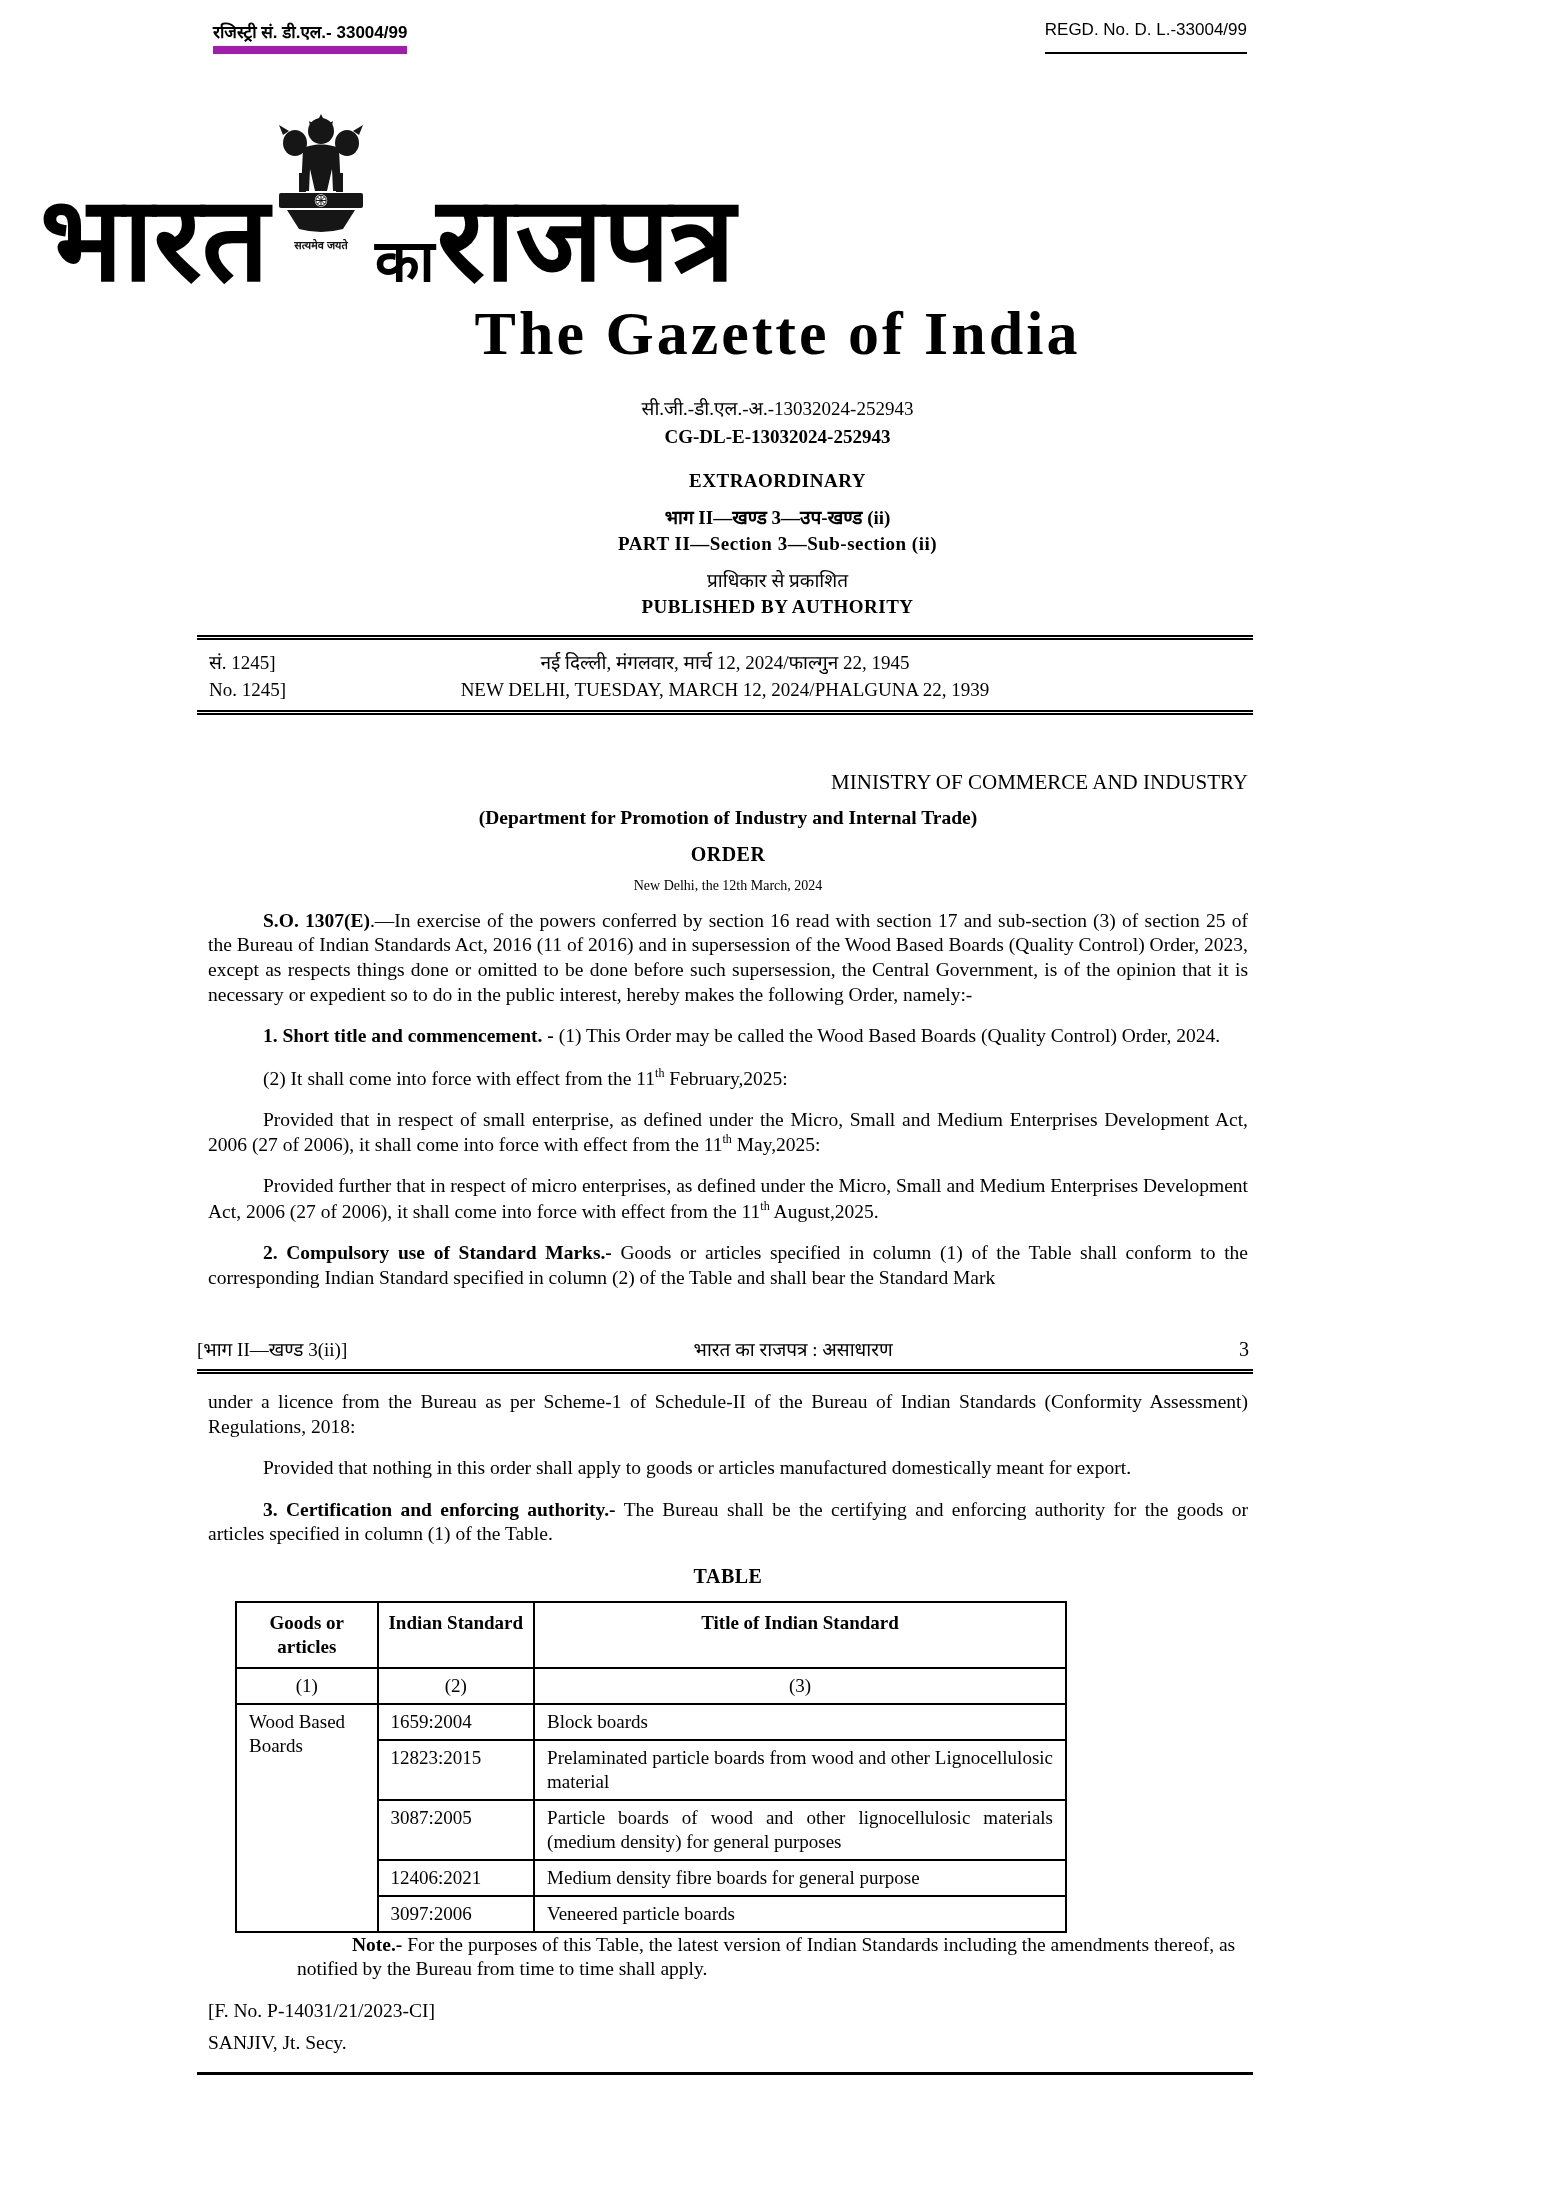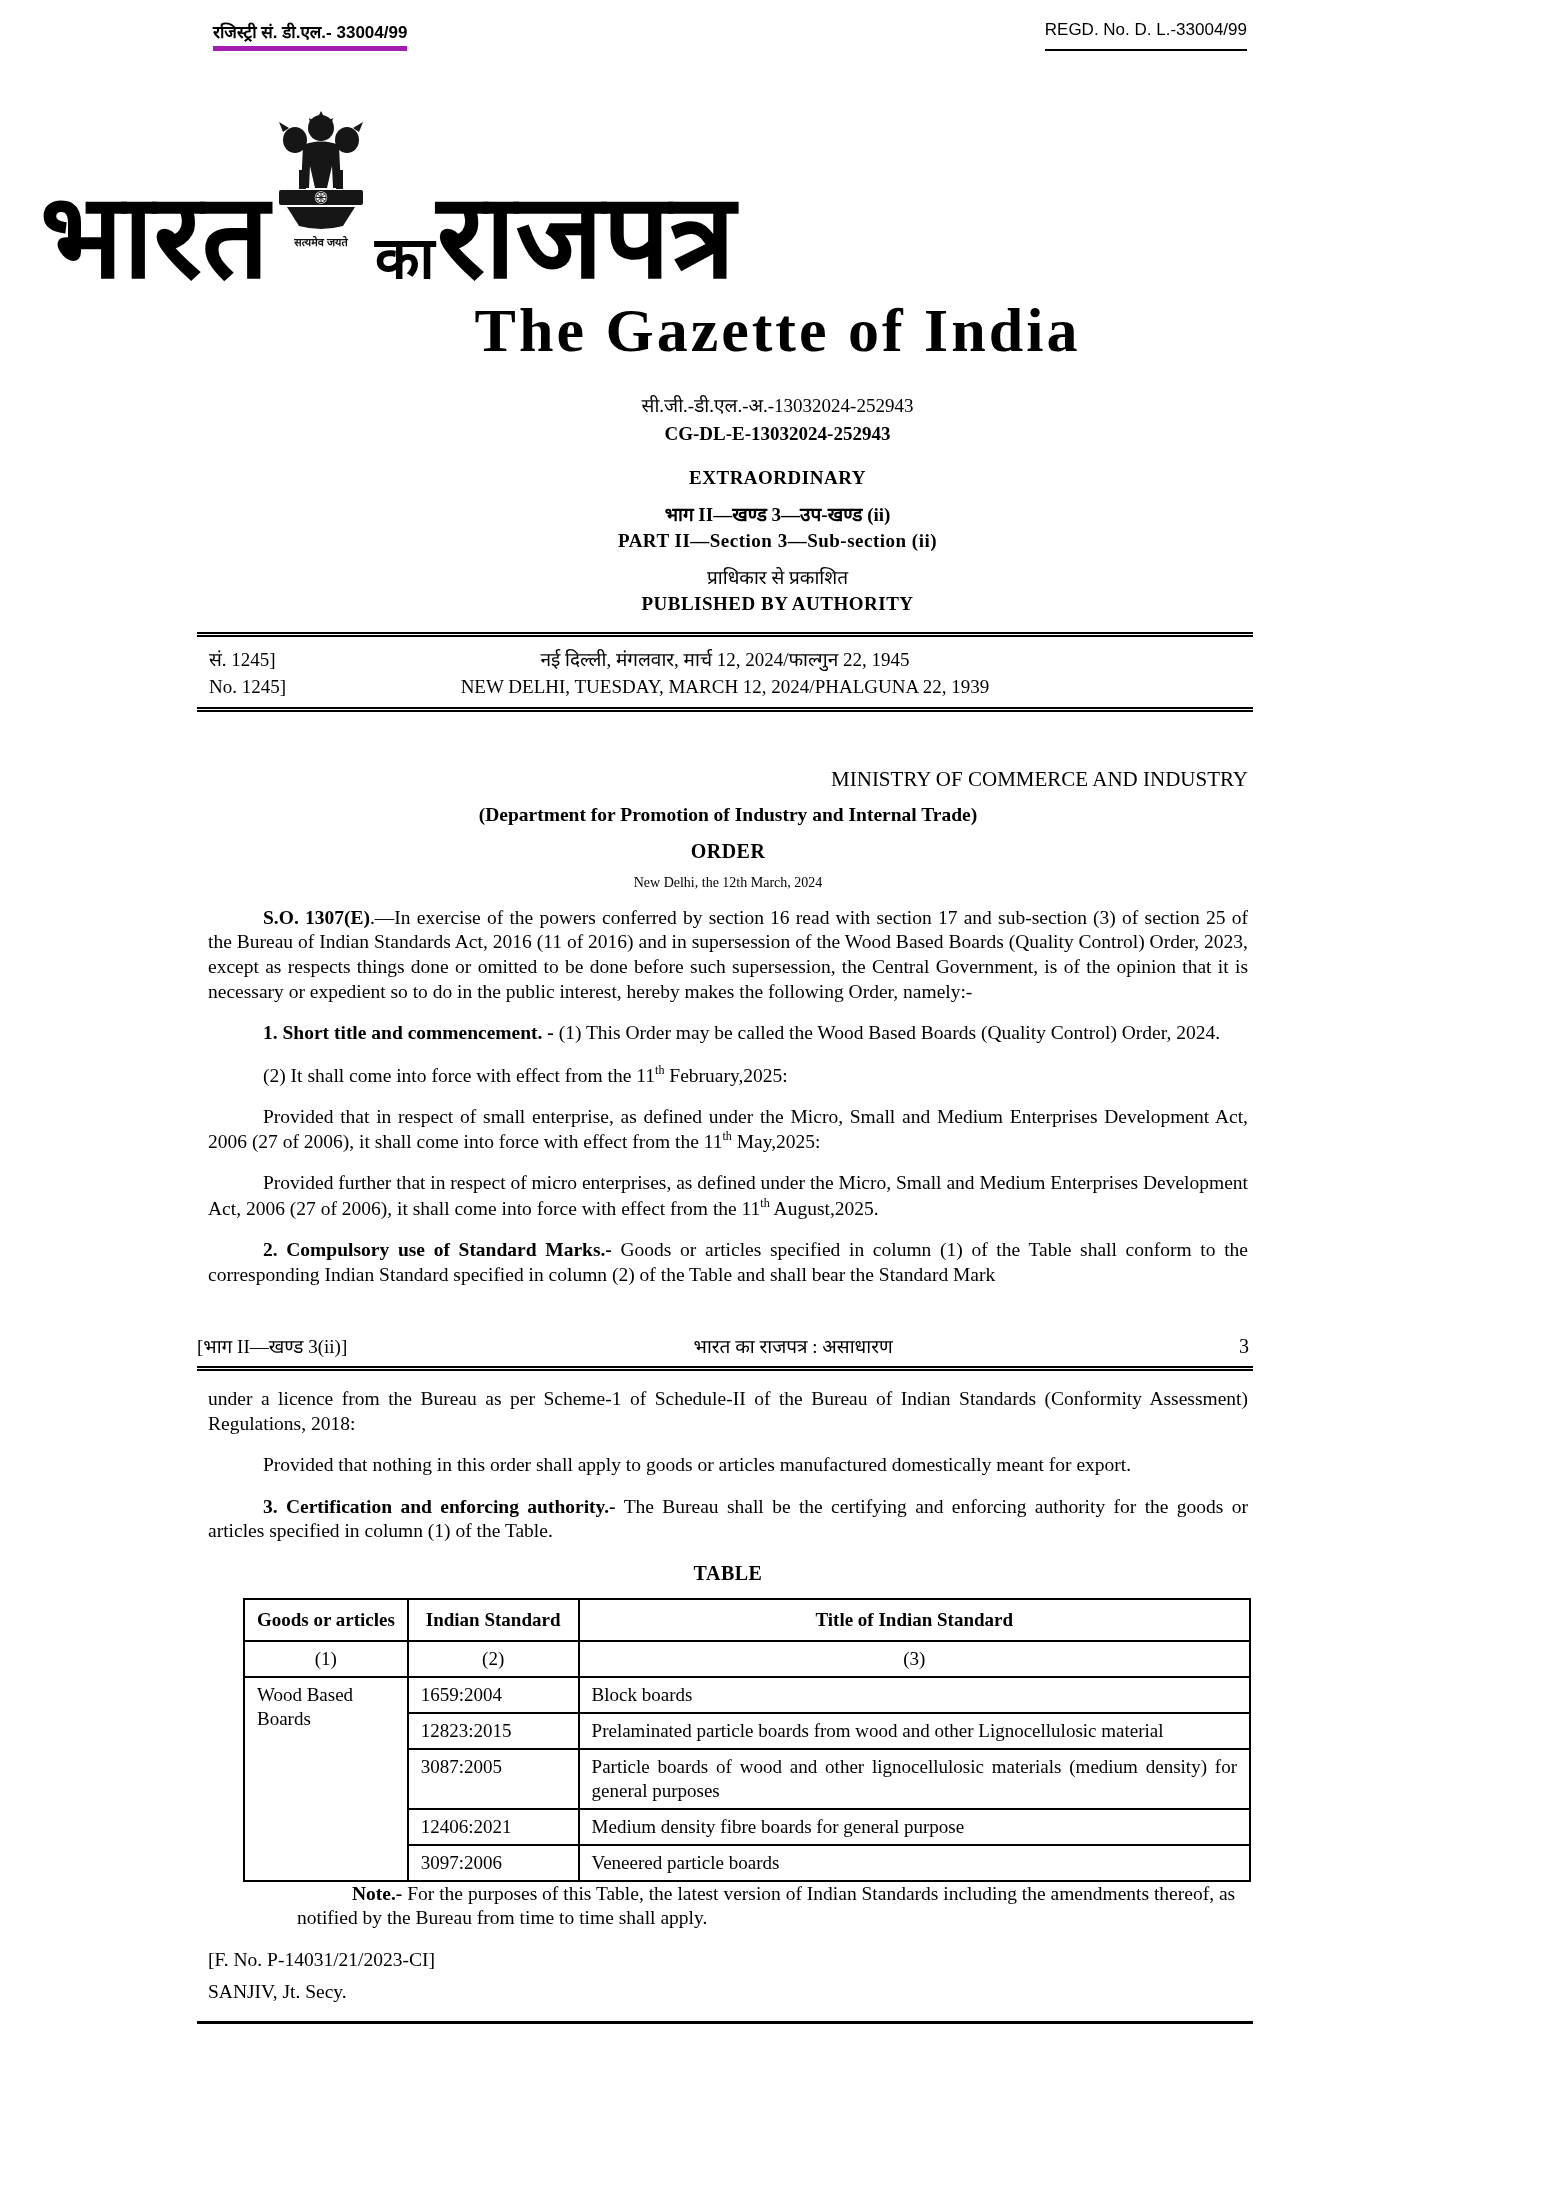--- a/index.html
+++ b/index.html
@@ -3,21 +3,21 @@
 <meta charset="utf-8">
 <style>
   html,body{margin:0;padding:0;}
   body{
     width:1555px;height:2200px;background:#ffffff;color:#000;
     font-family:"Liberation Serif", serif;position:relative;overflow:hidden;
   }
   
   .topbar{display:flex;justify-content:space-between;padding:20px 308px 0 213px;}
   .topbar .reg-left{font-family:"Liberation Sans",sans-serif;font-weight:bold;font-size:17px;
-    border-bottom:5px solid #a21caf;padding-bottom:3px;}
+    border-bottom:8px solid #a21caf;padding-bottom:3px;}
   .topbar .reg-right{font-family:"Liberation Sans",sans-serif;font-size:17px;
     border-bottom:2px solid #000;padding-bottom:3px;}
   
   .masthead{display:flex;justify-content:flex-start;align-items:flex-end;margin-top:28px;padding-left:40px;}
   .mh-hindi{font-family:"Liberation Sans",sans-serif;font-weight:900;font-size:118px;line-height:.92;}
   .mh-ka{font-family:"Liberation Sans",sans-serif;font-weight:900;font-size:58px;line-height:1;margin:0 2px 4px 2px;}
   .emblem-wrap{display:flex;flex-direction:column;align-items:center;}
   .gazette-title{text-align:center;font-weight:bold;font-size:62px;letter-spacing:3px;margin-top:4px;}
   .cg-block{text-align:center;margin-top:26px;line-height:1.45;}
   .cg-hindi{font-size:19px;}
@@ -42,21 +42,21 @@
   
   .page2-head{width:1056px;margin:46px 0 0 197px;display:flex;align-items:baseline;
     font-size:19px;padding-bottom:7px;border-bottom:5px double #000;}
   .page2-head .p2l{white-space:nowrap;}
   .page2-head .p2c{flex:1;text-align:center;}
   .page2-head .p2r{font-size:20px;padding-right:4px;}
   .content2{width:1040px;margin:16px 0 0 208px;font-size:19.5px;line-height:1.26;}
   .content2 p{text-align:justify;text-indent:55px;margin:0 0 17px 0;}
   .h-table{text-align:center;font-weight:bold;font-size:20px;margin:4px 0 12px 0;letter-spacing:.5px;}
   
-  table.standards{border-collapse:collapse;margin-left:35px;width:1008px;font-size:19px;}
+  table.standards{border-collapse:collapse;margin-left:27px;width:832px;font-size:19px;}
   table.standards th, table.standards td{border:2px solid #000;padding:5px 12px;vertical-align:top;}
   table.standards th{text-align:center;font-size:19px;padding:8px 6px;}
   .colnum{text-align:center;padding:8px 6px;}
   .title-cell{text-align:justify;}
   
   .note{margin-top:92px;padding-left:89px;text-indent:-45px;text-align:left !important;}
   .fno{text-align:right;text-indent:0 !important;margin:16px 0 0 0 !important;padding-right:2px;}
   .signature{text-align:right;text-indent:0 !important;margin:8px 0 0 0 !important;padding-right:14px;}
   .bottom-rule{width:1056px;margin:16px 0 0 197px;border-top:3px solid #000;height:0;}
 </style>

